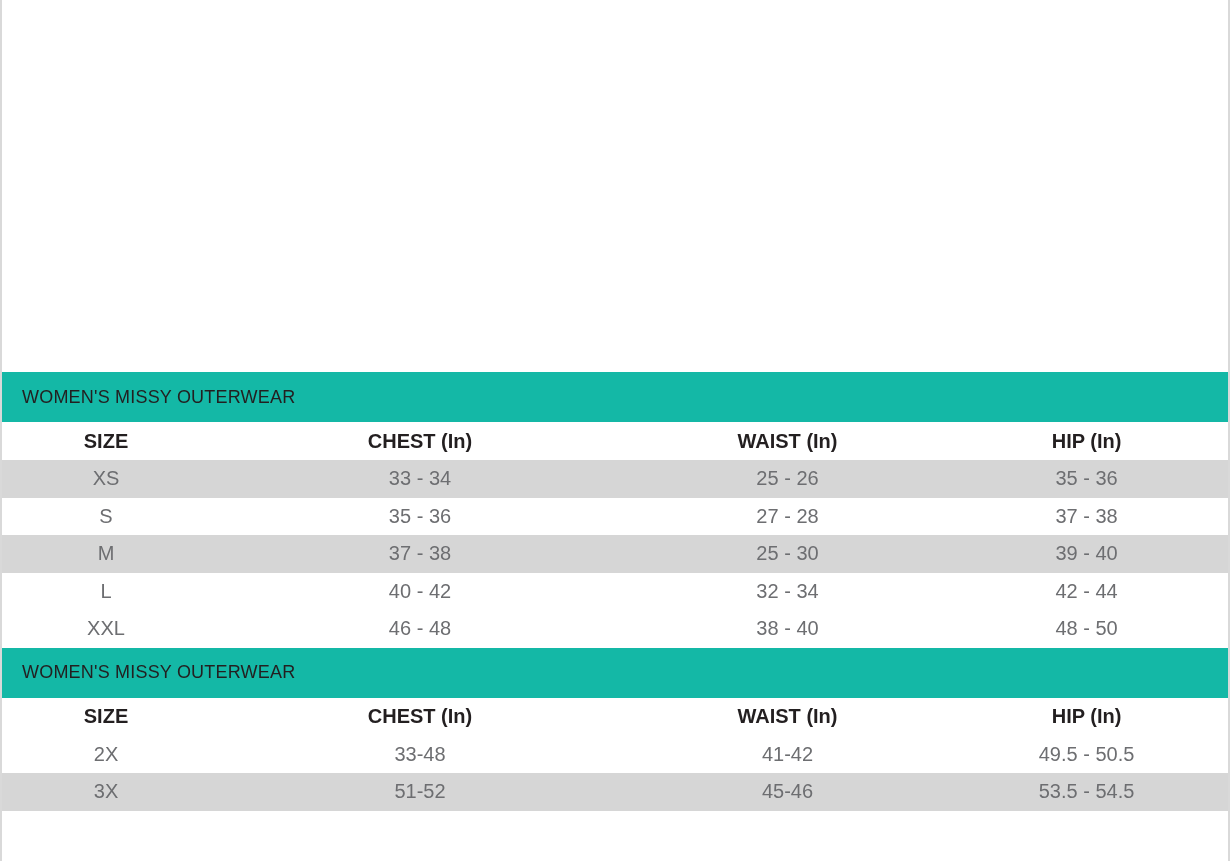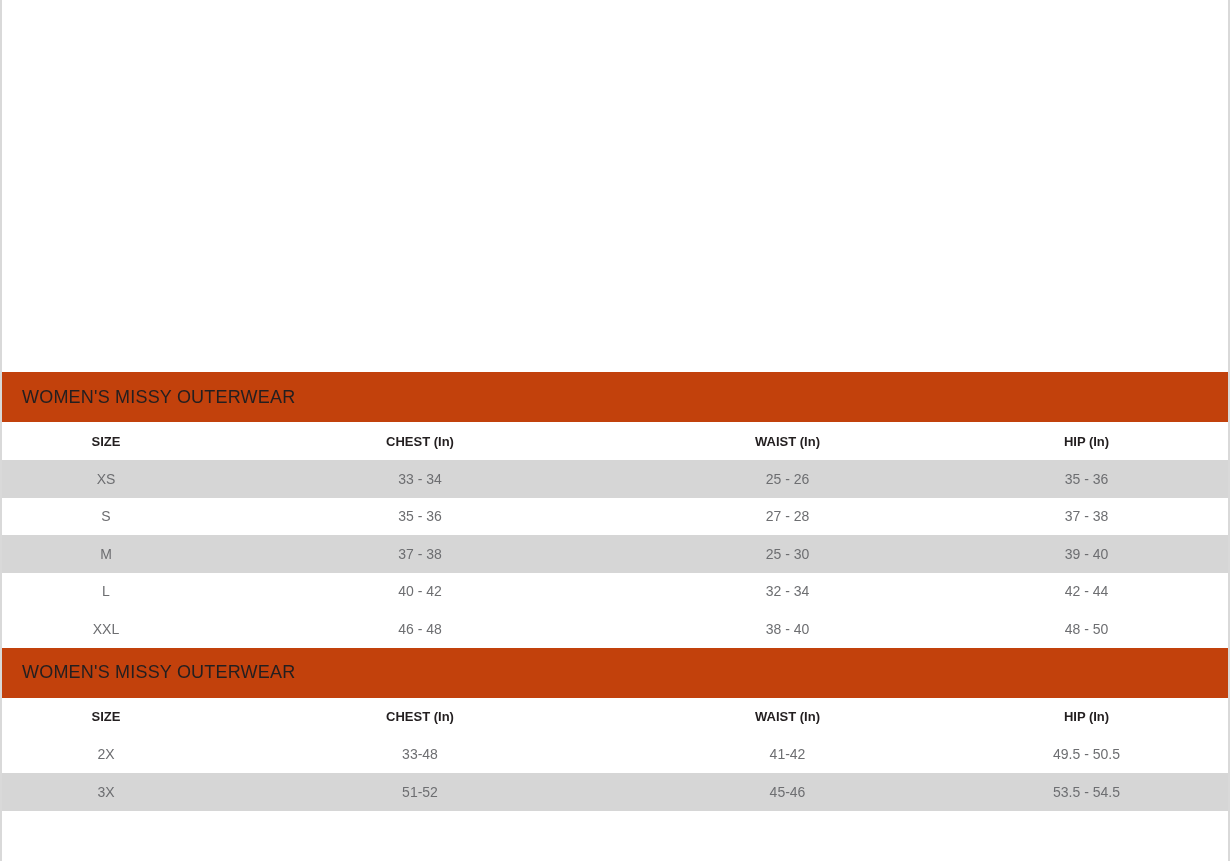--- a/index.html
+++ b/index.html
@@ -29,40 +29,40 @@
   }
   .chart {
     width: 100%;
   }
   table {
     border-collapse: collapse;
     width: 100%;
     table-layout: fixed;
   }
   .section-title-row td {
-    background: #c2410c;
+    background: #14b8a6;
     font-size: 18px;
     font-weight: 400;
     letter-spacing: 0.2px;
     color: #231f20;
     padding: 8px 0 8px 20px;
     height: 34px;
     vertical-align: middle;
   }
   .header-row td {
     background: #ffffff;
-    font-size: 13px;
+    font-size: 20px;
     font-weight: bold;
     color: #231f20;
     text-align: center;
     height: 36px;
     vertical-align: middle;
   }
   .data-row td {
-    font-size: 14px;
+    font-size: 20px;
     color: #6d6e71;
     text-align: center;
     height: 35.5px;
     vertical-align: middle;
     font-weight: 400;
   }
   .data-row.shade td {
     background: #d6d6d6;
   }
   .data-row.plain td {

